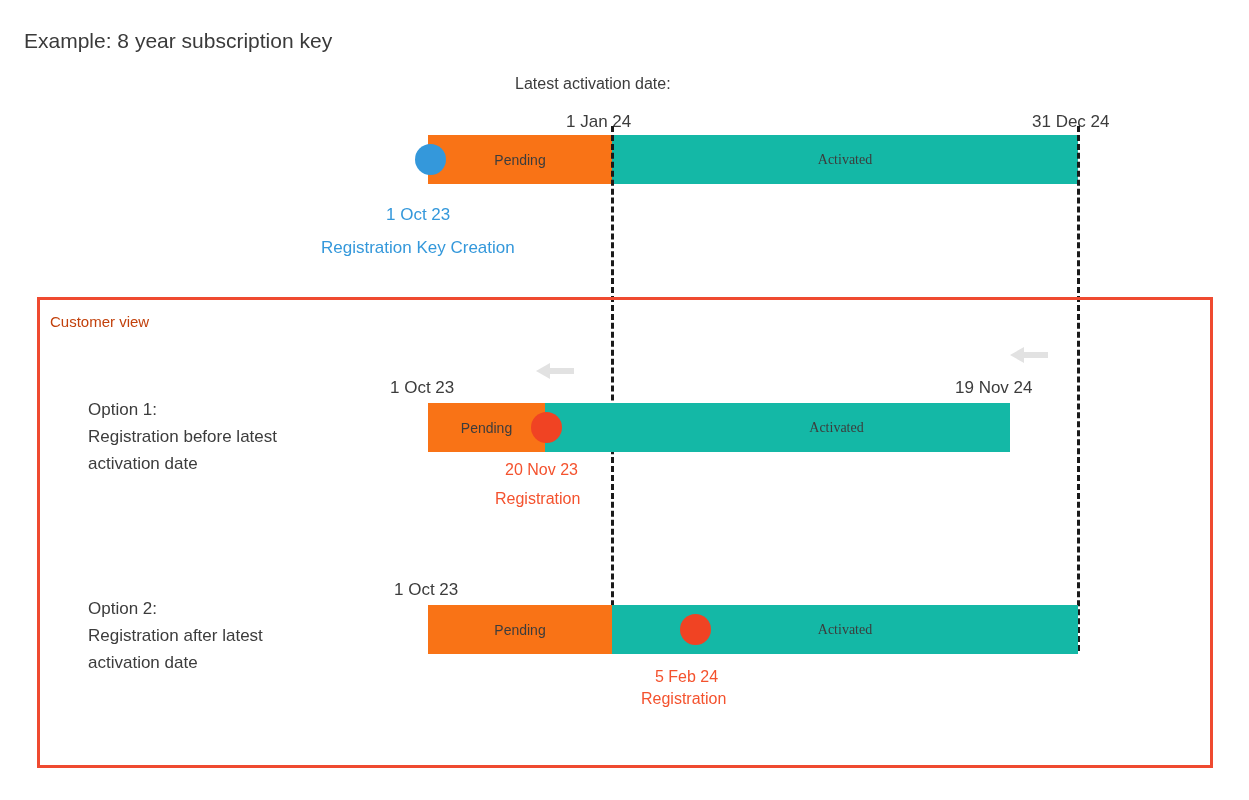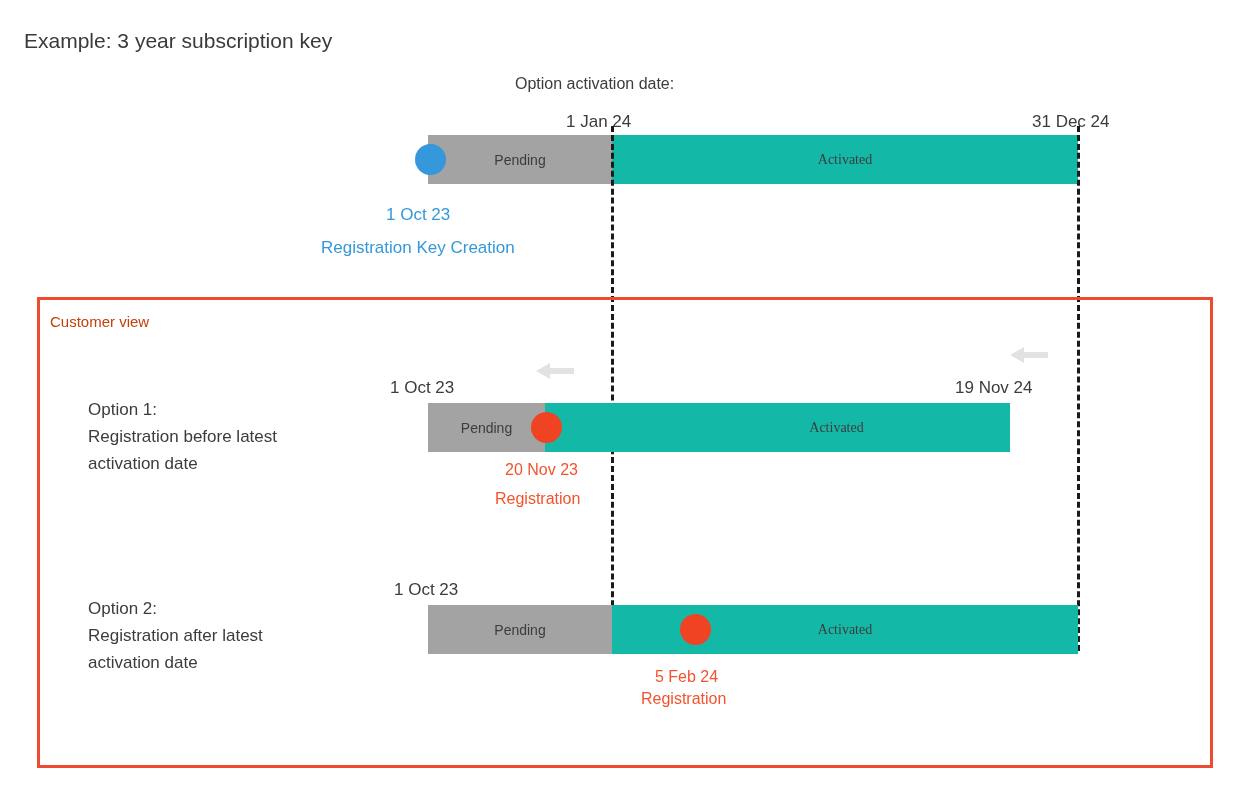--- a/index.html
+++ b/index.html
@@ -38,21 +38,21 @@
 
   
   .bar {
     position: absolute;
     box-sizing: border-box;
     display: flex;
     align-items: center;
     justify-content: center;
   }
   .bar-pending {
-    background: #a3a3a3;
+    background: #f97316;
     color: #3c3c3c;
   }
   .bar-activated {
     background: #14b8a6;
     color: #3c3c3c;
     font-family: Liberation Serif, serif;
   }
   .bar-label { font-size: 14px; line-height: 1; }
 
   
@@ -102,23 +102,23 @@
 
   .date-label   { font-size: 17px; margin-top: 12px; }
   .note-label   { font-size: 16px; }
   .caption-top  { font-size: 16px; }
 </style>
 </head>
 <body>
 
 <div class="canvas">
 
-  <div class="page-title">Example: 3 year subscription key</div>
+  <div class="page-title">Example: 8 year subscription key</div>
 
-  <div class="abs caption-top t-dark" style="left:515px; top:75px;">Option activation date:</div>
+  <div class="abs caption-top t-dark" style="left:515px; top:75px;">Latest activation date:</div>
 
   <div class="abs date-label t-dark" style="left:566px; top:100px;">1 Jan 24</div>
 
   <div class="abs date-label t-dark" style="left:1032px; top:100px;">31 Dec 24</div>
 
   <div class="bar bar-pending" style="left:428px; top:135px; width:184px; height:49px;">
     <span class="bar-label">Pending</span>
   </div>
 
   <div class="bar bar-activated" style="left:612px; top:135px; width:466px; height:49px;">

